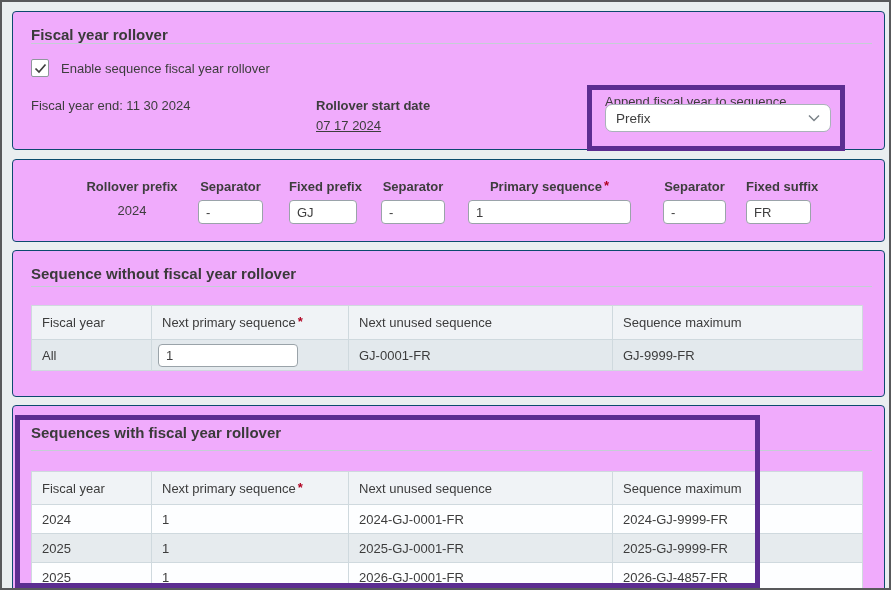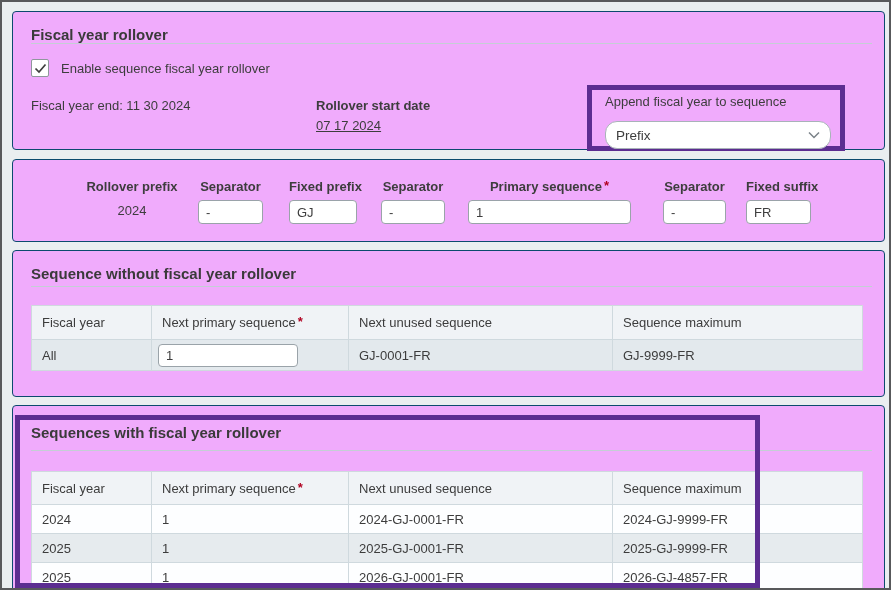--- a/index.html
+++ b/index.html
@@ -37,22 +37,22 @@
   
   .fy-end{position:absolute;left:18px;top:86px;}
   .start-label{position:absolute;left:303px;top:86px;font-weight:bold;}
   .start-value{position:absolute;left:303px;top:106px;text-decoration:underline;}
   
   .hl{position:absolute;border:5px solid #5c2d91;background:transparent;z-index:5;}
   .hl1{left:585px;top:83px;width:258px;height:66px;}
   .hl2{left:13px;top:413px;width:745px;height:173px;}
   .append-label{position:absolute;left:13px;top:4px;white-space:nowrap;}
   .select{
-    position:absolute;left:13px;top:31px;width:226px;height:27px;
-    background:#fff;border:1px solid #a9b2b9;border-radius:12px;
+    position:absolute;left:13px;top:14px;width:226px;height:27px;
+    background:#fff;border:1px solid #a9b2b9;border-radius:7px;
     display:flex;align-items:center;padding:13px 10px;cursor:default;
   }
   .select .sel-text{flex:1;font-size:13.5px;}
   
   .fcol{position:absolute;top:17px;text-align:center;}
   .fcol .flabel{font-weight:bold;white-space:nowrap;line-height:20px;}
   .fcol .fstatic{line-height:24px;margin-top:2px;}
   .fcol input{margin-top:3px;}
   .f0{left:60px;width:118px;}
   .f1{left:185px;width:65px;}

